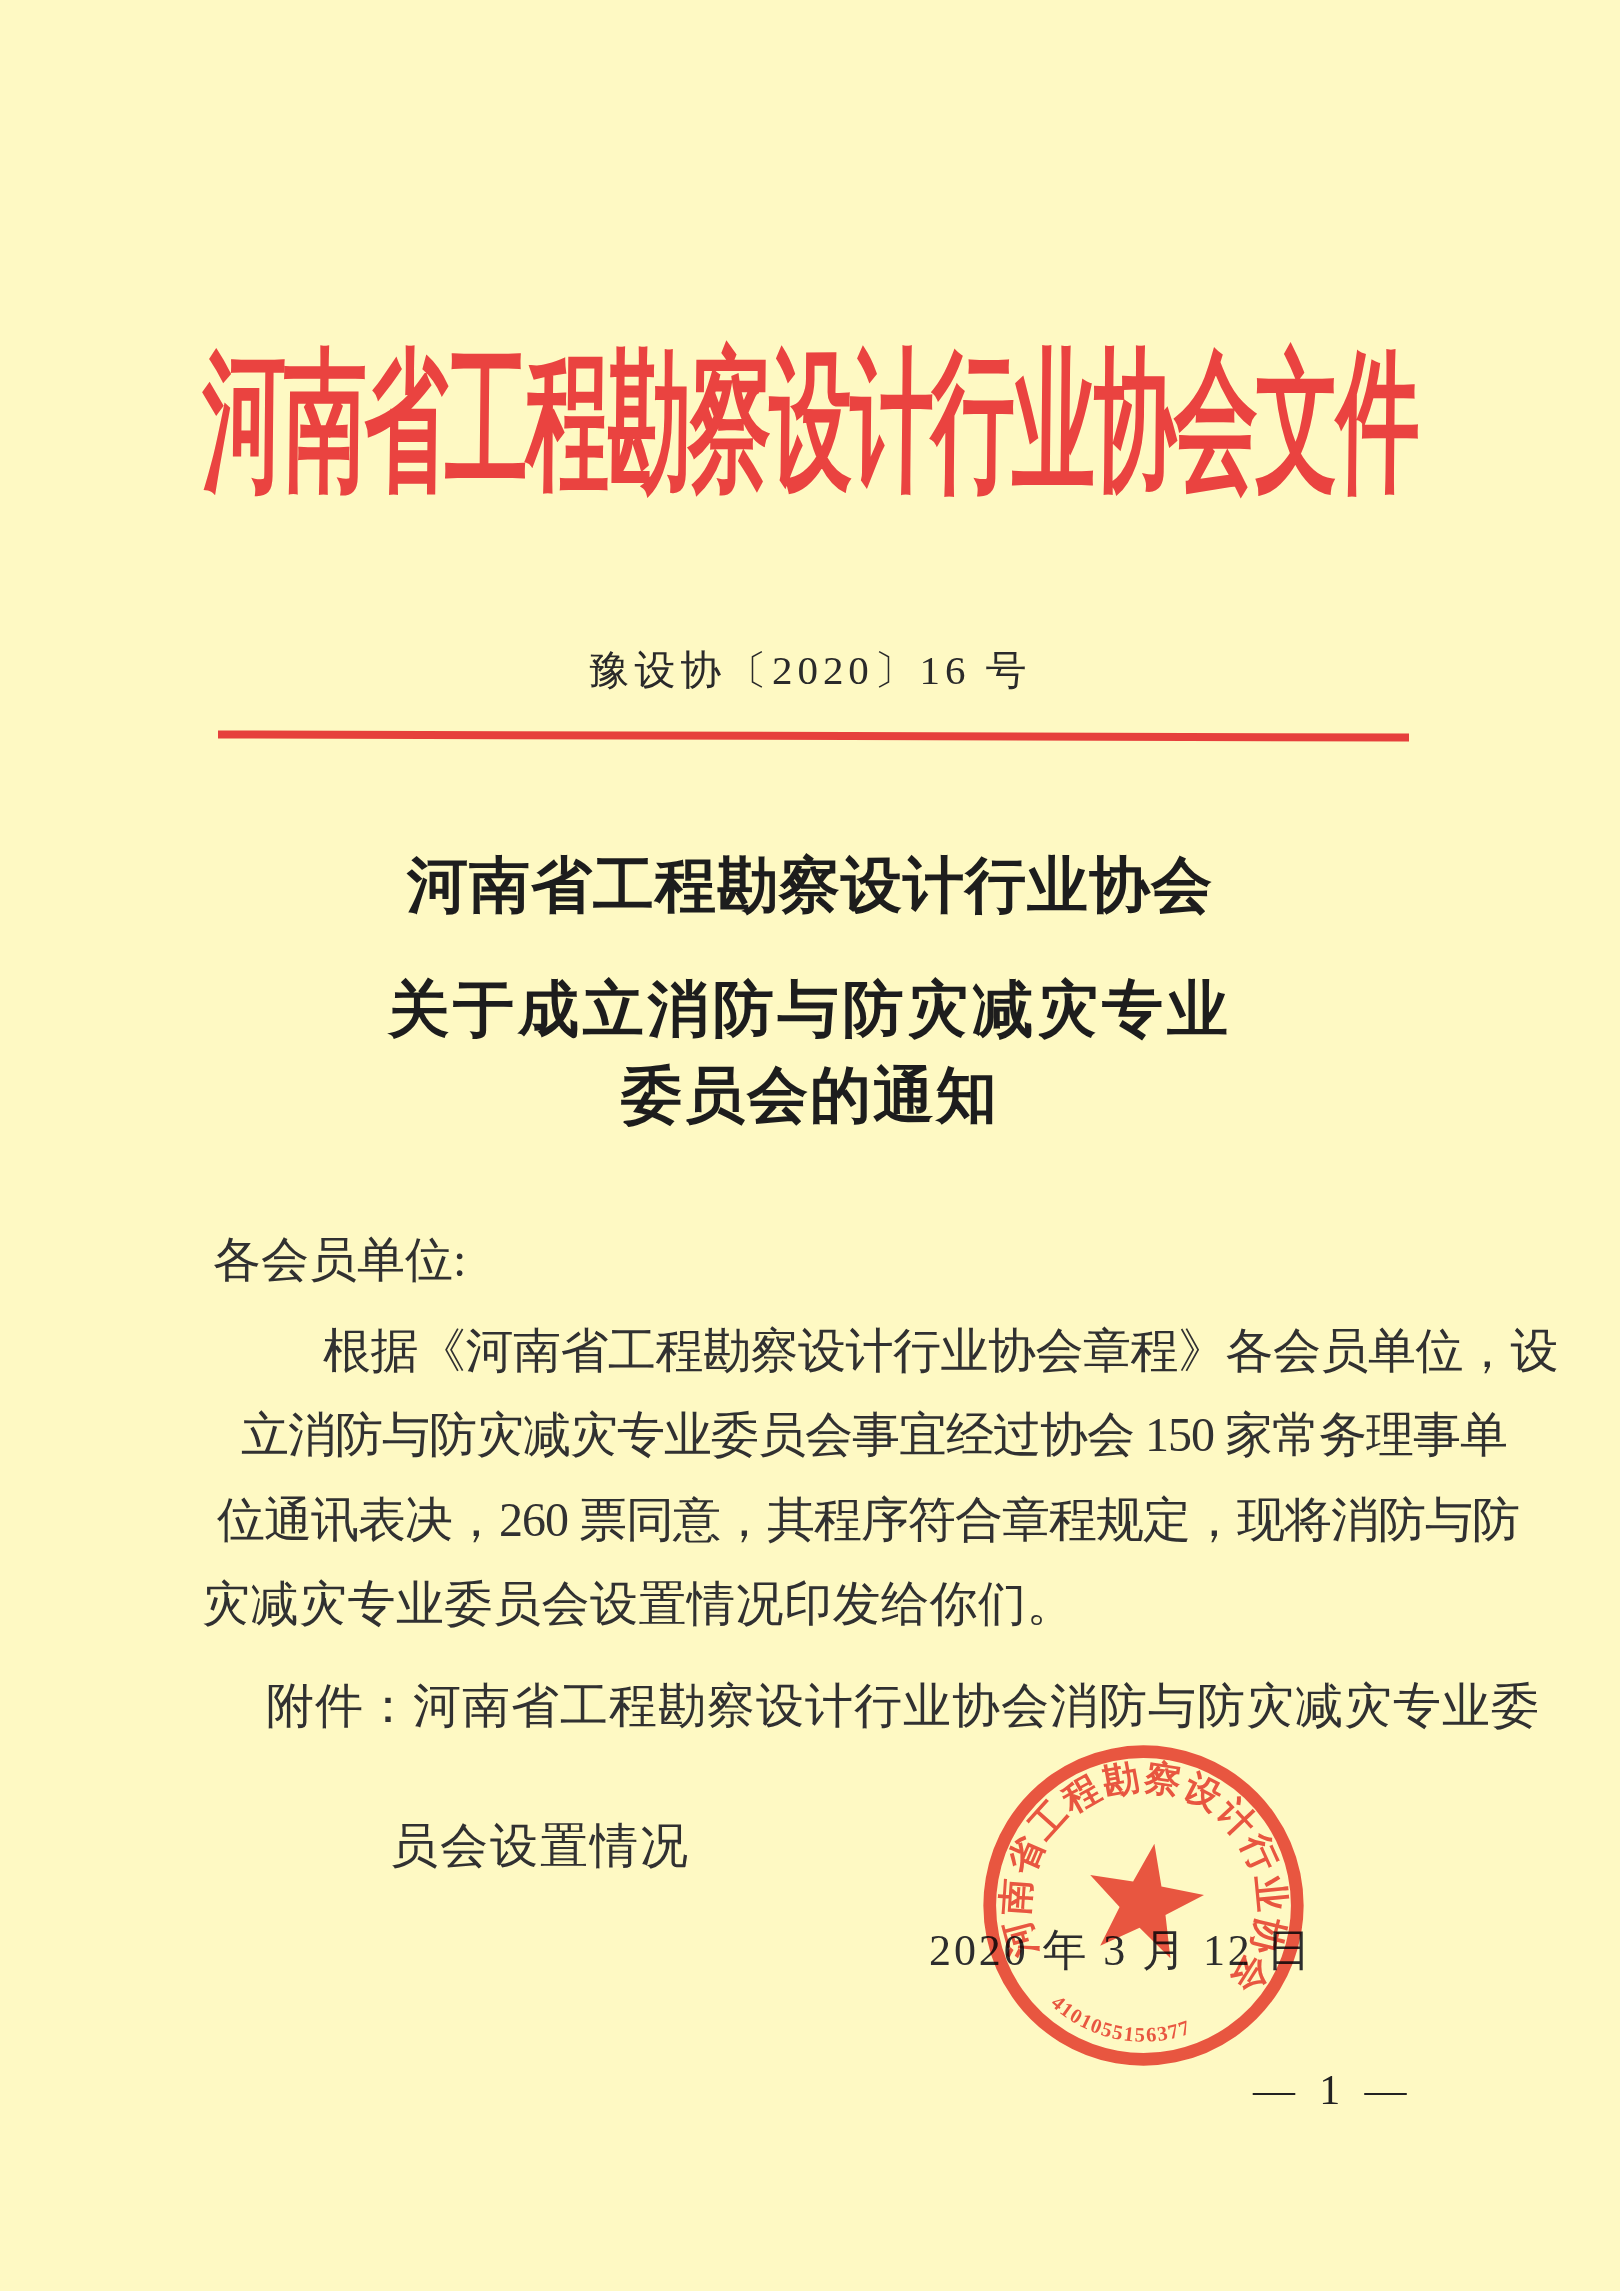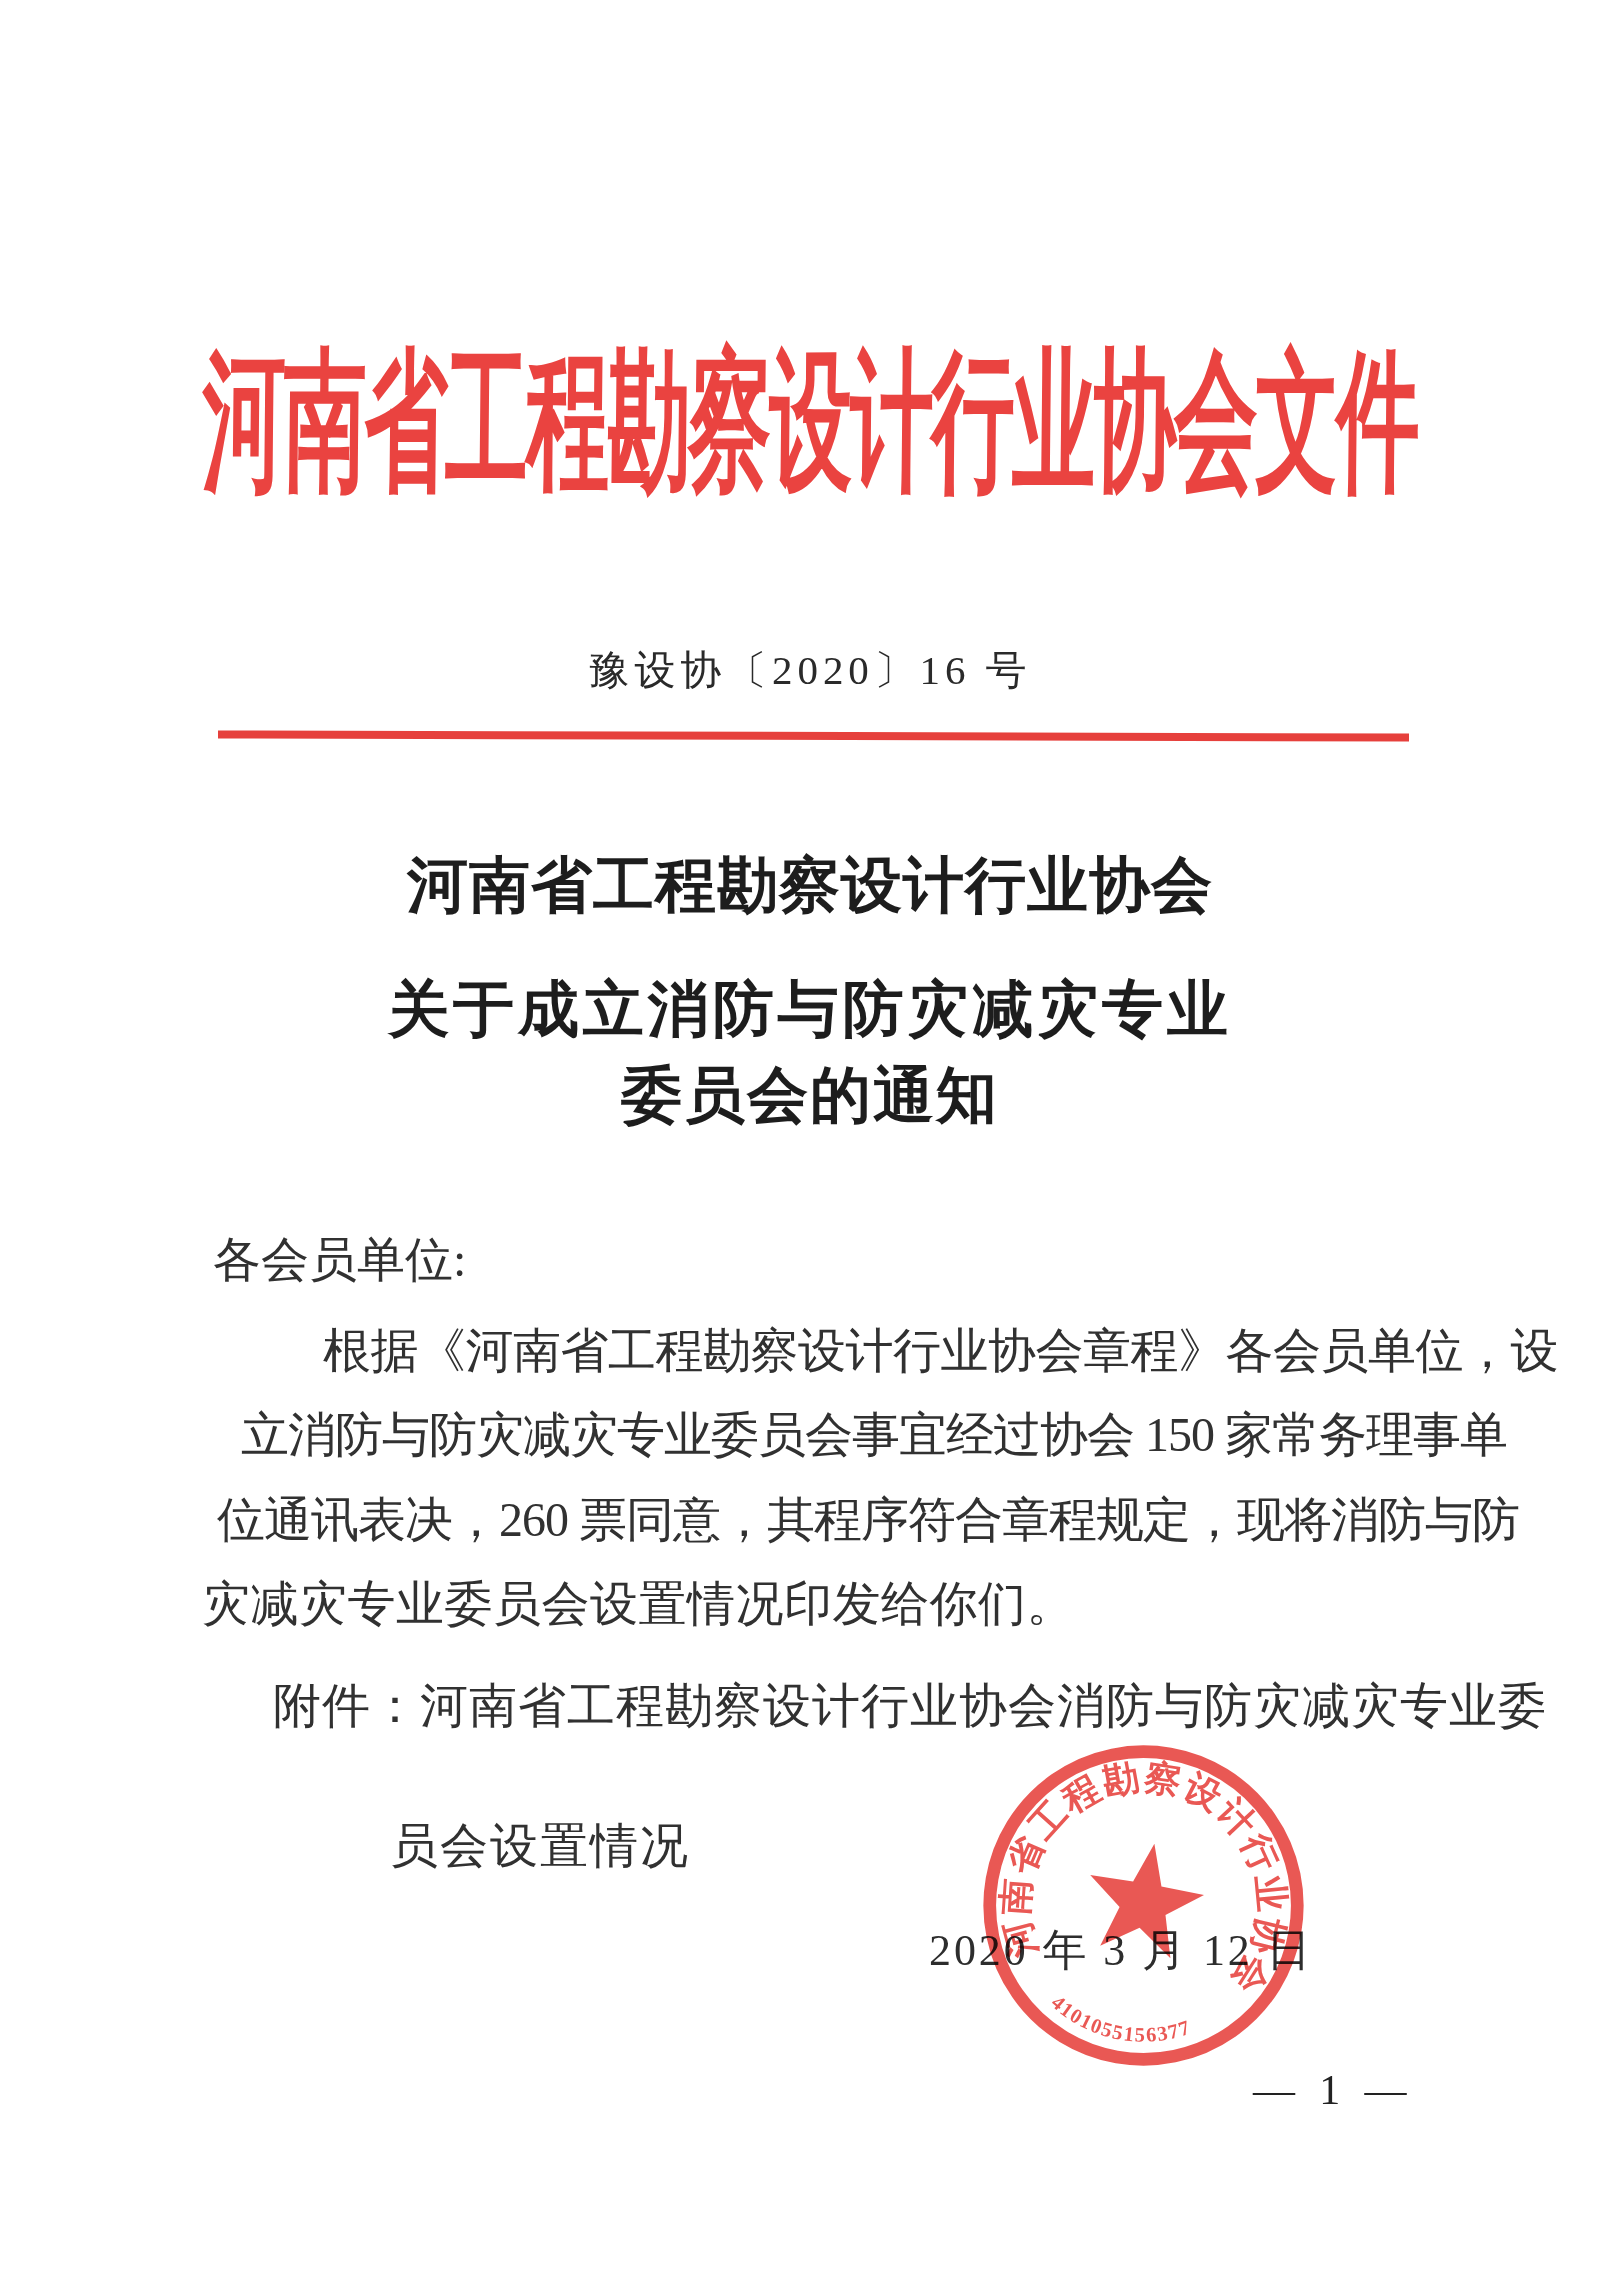--- a/index.html
+++ b/index.html
@@ -1,18 +1,18 @@
 <!DOCTYPE html>
 <html><head>
 <meta charset="utf-8">
 <style>
   html,body { margin:0; padding:0; background:#9a9a9a; }
   .page {
     position:relative; width:1620px; height:2292px;
-    background:#ffffff; overflow:hidden;
+    background:#fef9c3; overflow:hidden;
     font-family:"Liberation Serif","DejaVu Serif",serif;
     color:#2d2d2d;
   }
   .abs { position:absolute; }
   .center { left:0; right:0; text-align:center; }
 
   .header-title {
     top:377px; height:93px; line-height:93px;
     font-size:83px; font-weight:bold; letter-spacing:-2px;
     color:#ea4340;
@@ -34,21 +34,21 @@
   .nt2 { top:978px; letter-spacing:3.9px;text-align:center; }
   .nt3 { top:1064px; letter-spacing:2px; }
 
   .body-text { font-size:48px; line-height:51px; color:#313131; white-space:nowrap; }
   .salutation { left:213px; top:1234px; }
   .bl1 { left:323px; top:1325px; letter-spacing:-0.5px; }
   .bl2 { left:217px; top:1409px; letter-spacing:-1px;margin-left:24px; }
   .bl3 { left:217px; top:1494px; letter-spacing:-1px; }
   .bl4 { left:202px; top:1578px; letter-spacing:0.5px;font-family:Liberation Serif, serif; }
 
-  .att1 { left:266px; top:1680px; letter-spacing:1px;margin-left:7px; }
+  .att1 { left:266px; top:1680px; letter-spacing:1px; }
   .att2 { left:390px; top:1820px; letter-spacing:2px; }
 
   .date-line { left:929px; top:1921px; font-size:44px; letter-spacing:2.9px; color:#2d2d2d; }
 
   .page-number { left:1253px; top:2066px; font-size:42px; letter-spacing:2px; word-spacing:9.8px; color:#222; }
 
   .seal {
     left:977px; top:1739px;
     transform:rotate(10deg);
     transform-origin:50% 50%;

